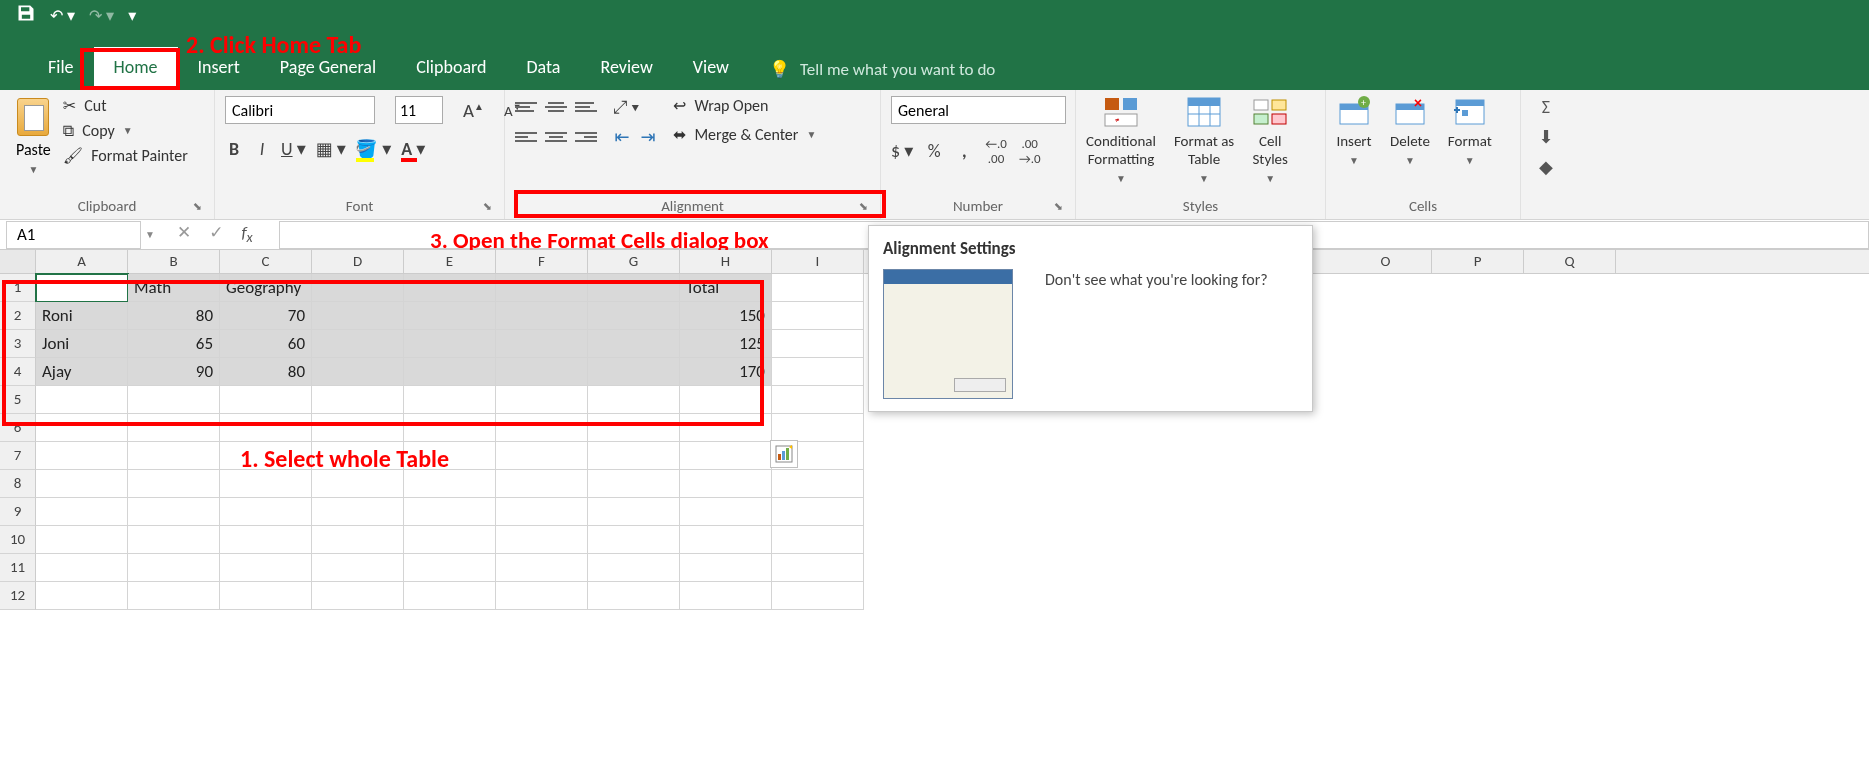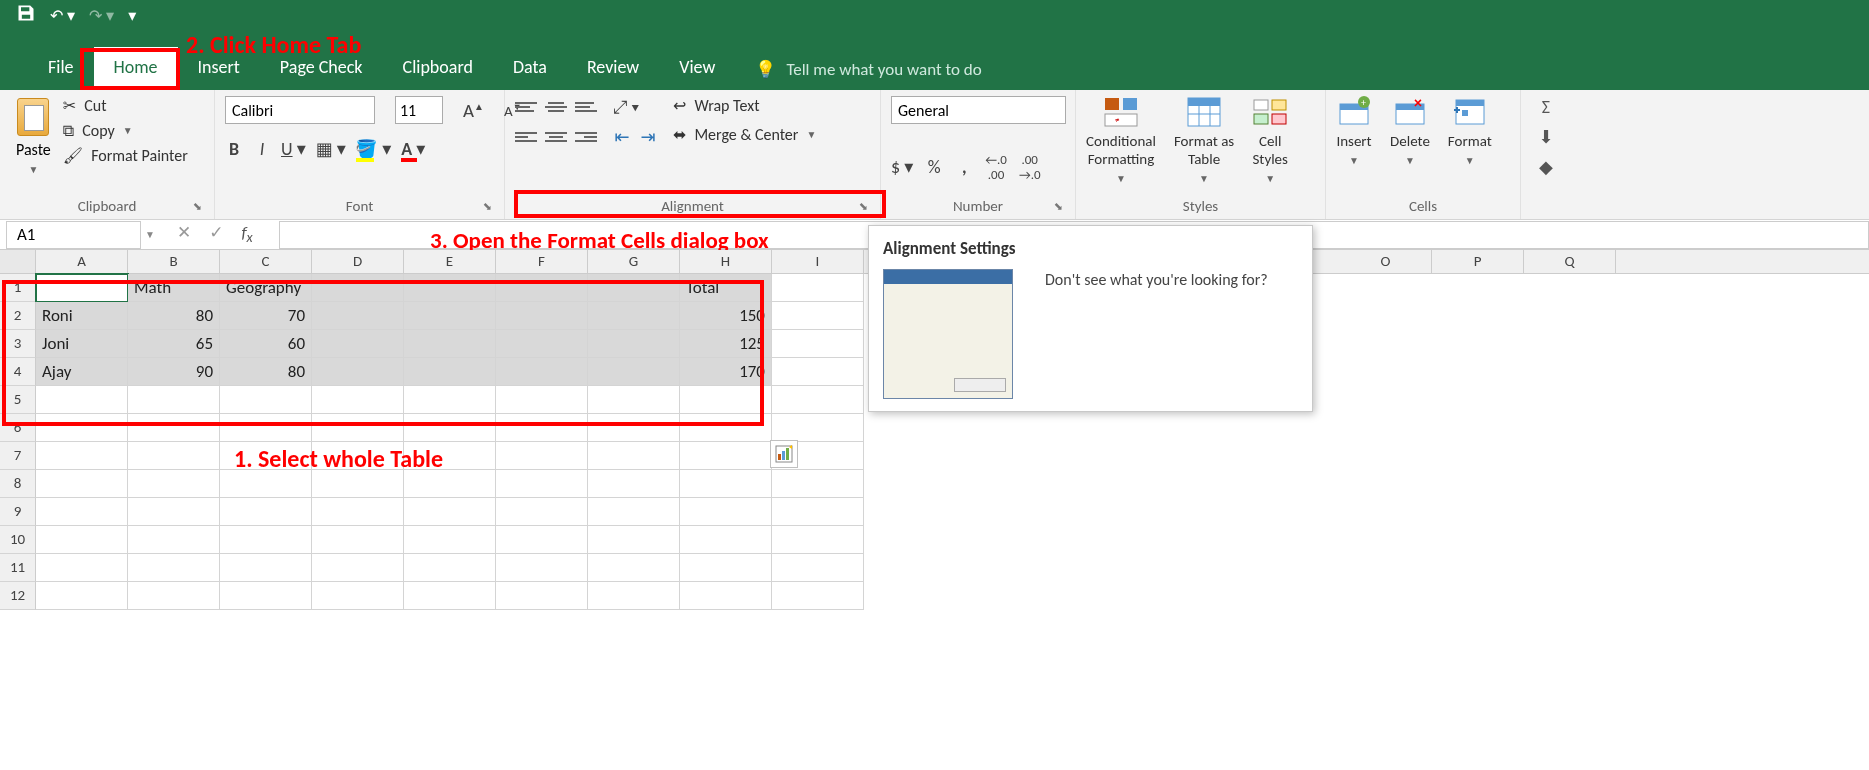--- a/index.html
+++ b/index.html
@@ -109,21 +109,21 @@
     <span class="qat-icon">↶ ▾</span>
     <span class="qat-icon" style="opacity:0.5">↷ ▾</span>
     <span class="qat-icon">▾</span>
   </div>
 </div>
 
 <div class="tabsrow">
   <div class="tab">File</div>
   <div class="tab active">Home</div>
   <div class="tab">Insert</div>
-  <div class="tab">Page Check</div>
+  <div class="tab">Page General</div>
   <div class="tab">Clipboard</div>
   <div class="tab">Data</div>
   <div class="tab">Review</div>
   <div class="tab">View</div>
   <div class="tell-me">
     <span class="bulb">💡</span>
     <span>Tell me what you want to do</span>
   </div>
 </div>
 
@@ -215,34 +215,34 @@
               <span style="width:60%;margin-left:auto"></span>
               <span></span>
             </div>
           <span class="fbtn" style="margin-left:8px;color:#2e75b6">⇤</span>
           <span class="fbtn" style="color:#2e75b6">⇥</span>
         </div>
       </div>
       <div class="wrap-merge">
         <div class="wm-item">
             <span>↩</span>
-            <span>Wrap Text</span>
+            <span>Wrap Open</span>
           </div>
         <div class="wm-item">
             <span>⬌</span>
             <span>Merge &amp; Center</span>
             <span style="font-size:10px;color:#666"> ▼</span>
           </div>
       </div>
     </div>
     <div class="group-label"><span>Alignment</span><span class="launcher">⬊</span></div>
   </div>
 
   <div class="group" style="width:195px">
-    <div class="group-body" style="flex-direction:column;gap:20px">
+    <div class="group-body" style="flex-direction:column;gap:4px">
       <input class="num-select" value="General" style="">
       <div class="num-row">
         <span class="fbtn">$ ▾</span>
         <span class="fbtn">%</span>
         <span class="fbtn"><b>,</b></span>
         <span class="fbtn" style="font-size:13px">←.0<br>.00</span>
         <span class="fbtn" style="font-size:13px">.00<br>→.0</span>
       </div>
     </div>
     <div class="group-label"><span>Number</span><span class="launcher">⬊</span></div>
@@ -507,21 +507,21 @@
       <div class="cell"></div>
       <div class="cell"></div>
       <div class="cell"></div>
       <div class="cell"></div>
       <div class="cell"></div>
       <div class="cell"></div>
     </div>
 </div>
 
 <div class="annot" style="left:2px;top:280px;width:762px;height:146px"></div>
-<div class="annot-label" style="left:234px;top:444px;font-size:24px">1. Select whole Table</div>
+<div class="annot-label" style="left:240px;top:444px;font-size:24px">1. Select whole Table</div>
 
 <div class="qa-icon">
   <svg width="18" height="18" viewBox="0 0 18 18">
       <rect x="1" y="1" width="16" height="16" fill="none" stroke="#888"></rect>
       <rect x="3" y="9" width="3" height="6" fill="#c55a11"></rect>
       <rect x="7" y="6" width="3" height="9" fill="#5b9bd5"></rect>
       <rect x="11" y="3" width="3" height="12" fill="#70ad47"></rect>
       <path d="M14 2 L17 0 L17 4 Z" fill="#ffc000"></path>
     </svg>
 </div>

